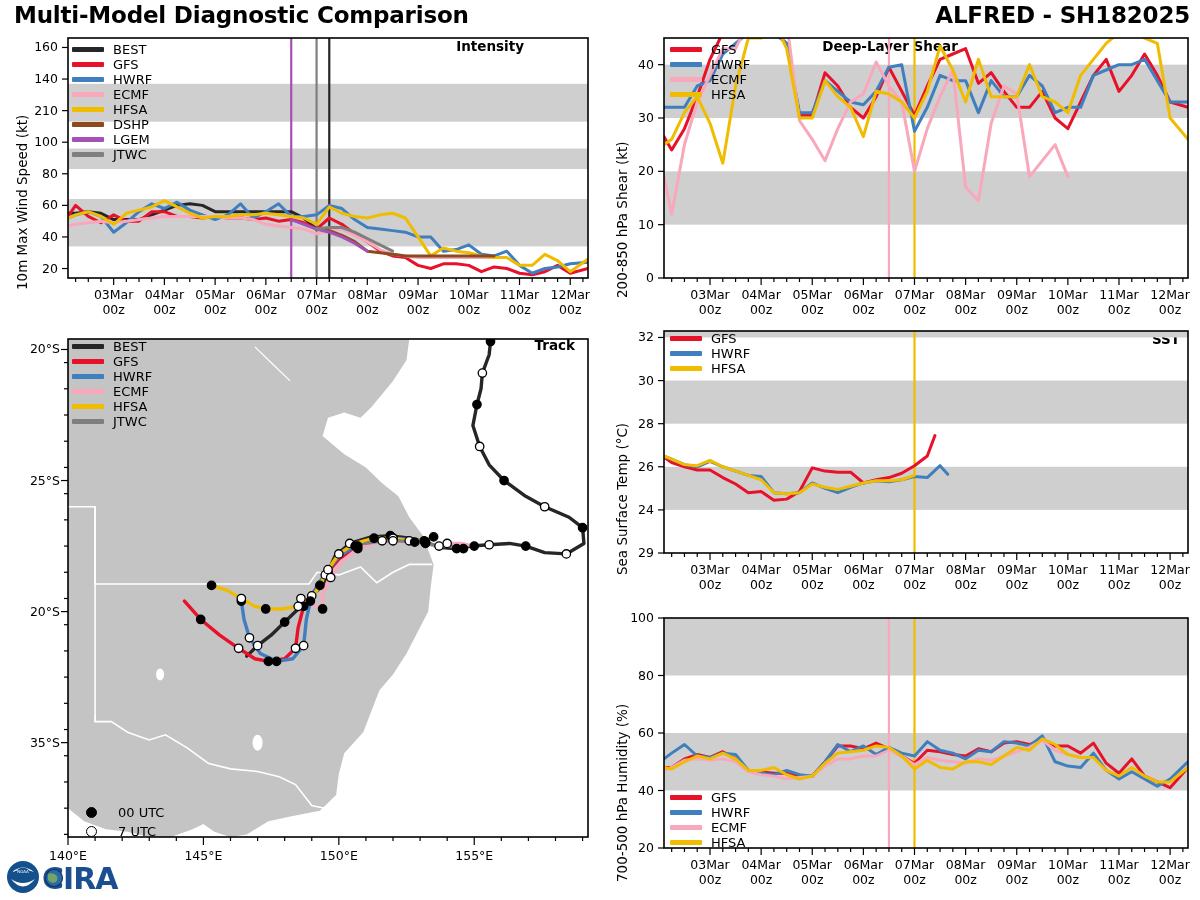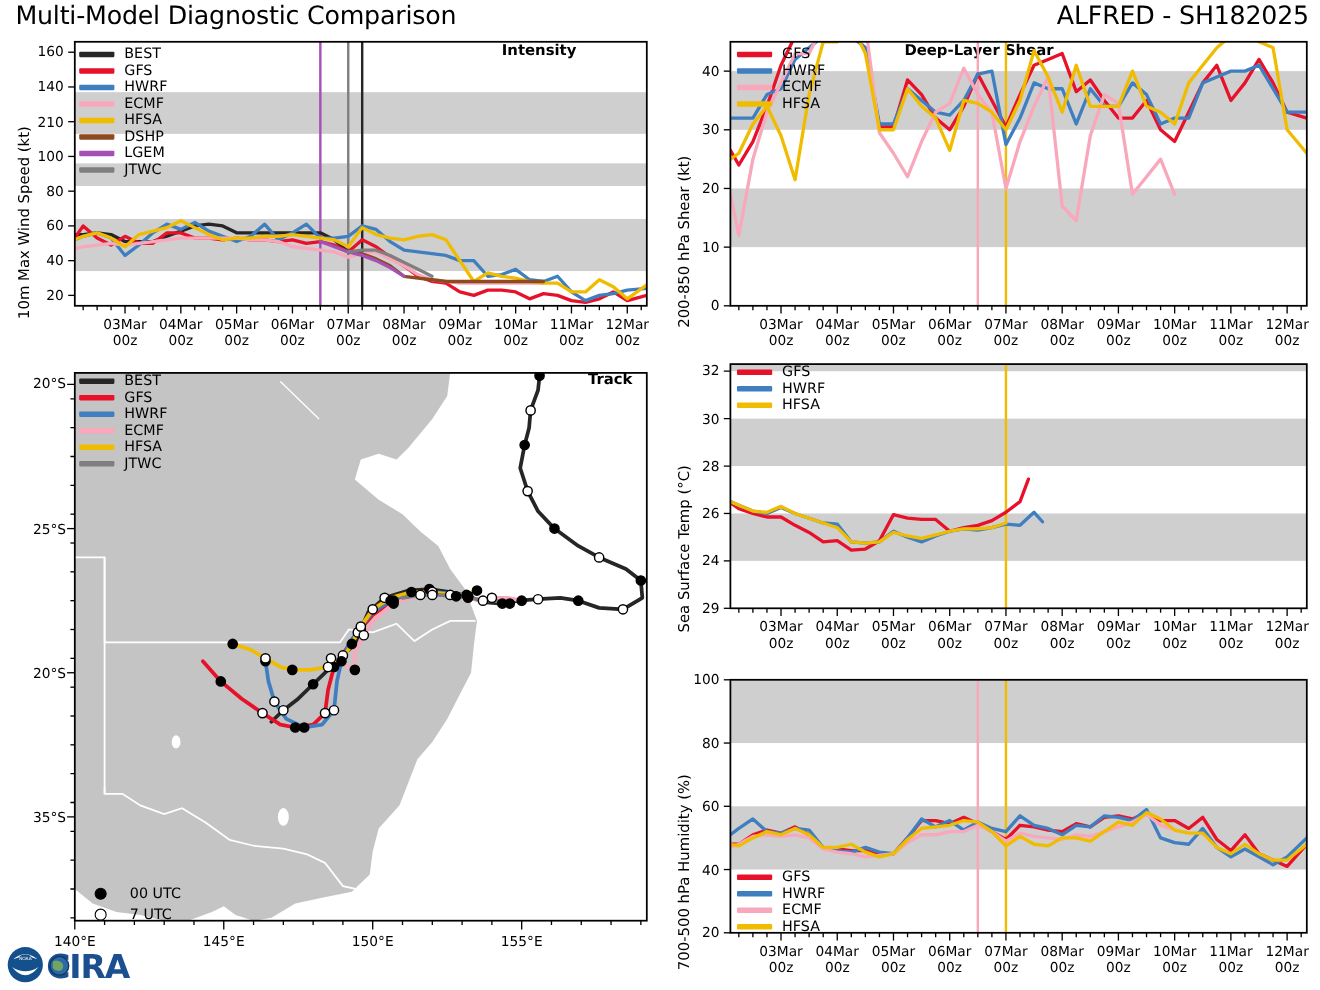--- a/index.html
+++ b/index.html
@@ -1,20 +1,20 @@
 <!DOCTYPE html>
 <html><head>
 <meta charset="utf-8">
 <style>
   html,body{margin:0;padding:0;background:#fff;}
   body{width:1200px;height:900px;overflow:hidden;
        font-family:"DejaVu Sans","Liberation Sans",sans-serif;color:#000;}
   #root{position:relative;width:1200px;height:900px;}
   .abs{position:absolute;}
-  .ttl{font-weight:normal;font-size:23px;letter-spacing:-0.2px;}
+  .ttl{font-weight:bold;font-size:23px;letter-spacing:-0.2px;}
   .panel-tag{font-weight:bold;font-size:13.5px;}
   .axlabel{font-size:13.5px;}
   .ticklabel{font-size:12.5px;text-align:center;white-space:pre;line-height:1.22;}
   .ytick{font-size:12.5px;text-align:right;}
   .legrow{display:flex;align-items:center;height:15px;margin-bottom:0px;}
   .legline{width:32px;height:4.5px;border-radius:1px;margin-right:9px;}
   .leglab{font-size:13px;line-height:1;}
   .vrot{transform:rotate(-90deg);transform-origin:left top;white-space:nowrap;}
   svg{display:block;}
   .frame{fill:none;stroke:#000;stroke-width:1.6;}
@@ -284,20 +284,21 @@
 00z</div>
         <div class="abs ticklabel" style="left: 484.985px; top: 257px; width: 68px;">11Mar
 00z</div>
         <div class="abs ticklabel" style="left: 536.107px; top: 257px; width: 68px;">12Mar
 00z</div>
       </div>
   </div>
 
   <div class="abs" id="p-sst" style="left:600px;top:325px;width:600px;height:275px;">
     <div class="abs vrot axlabel" style="left:14px;top:250px;">Sea Surface Temp (°C)</div>
+    <div class="abs panel-tag" style="left:0;top:6px;width:580px;text-align:right;">SST</div>
     <svg class="abs" id="svg-sst" width="600" height="275" style="left:0;top:0;">
         <rect x="64" y="141.78640776699027" width="524" height="43.10679611650485" fill="#cfcfcf"></rect>
         <rect x="64" y="55.57281553398053" width="524" height="43.10679611650485" fill="#cfcfcf"></rect>
         <rect x="64" y="6" width="524" height="6.466019417475678" fill="#cfcfcf"></rect>
         <defs>
           <clipPath id="clip-sst">
             <rect x="64" y="6" width="524" height="222"></rect>
           </clipPath>
         </defs>
         <g clip-path="url(#clip-sst)">

